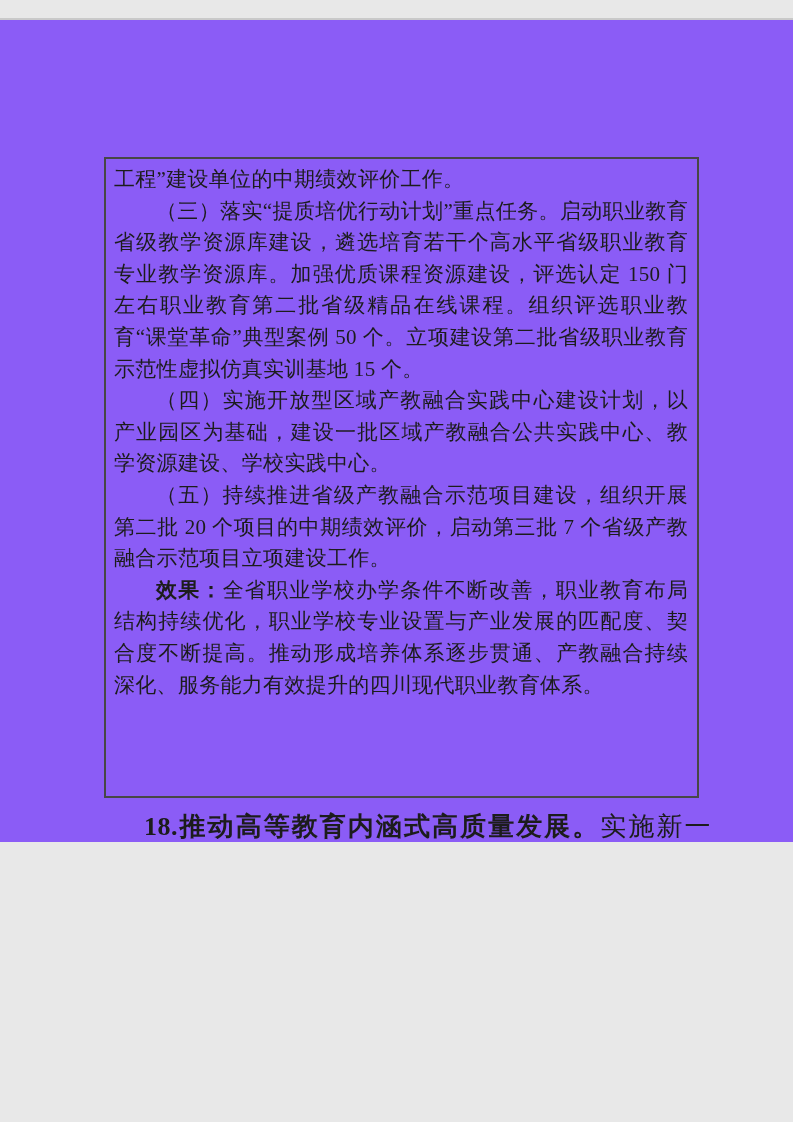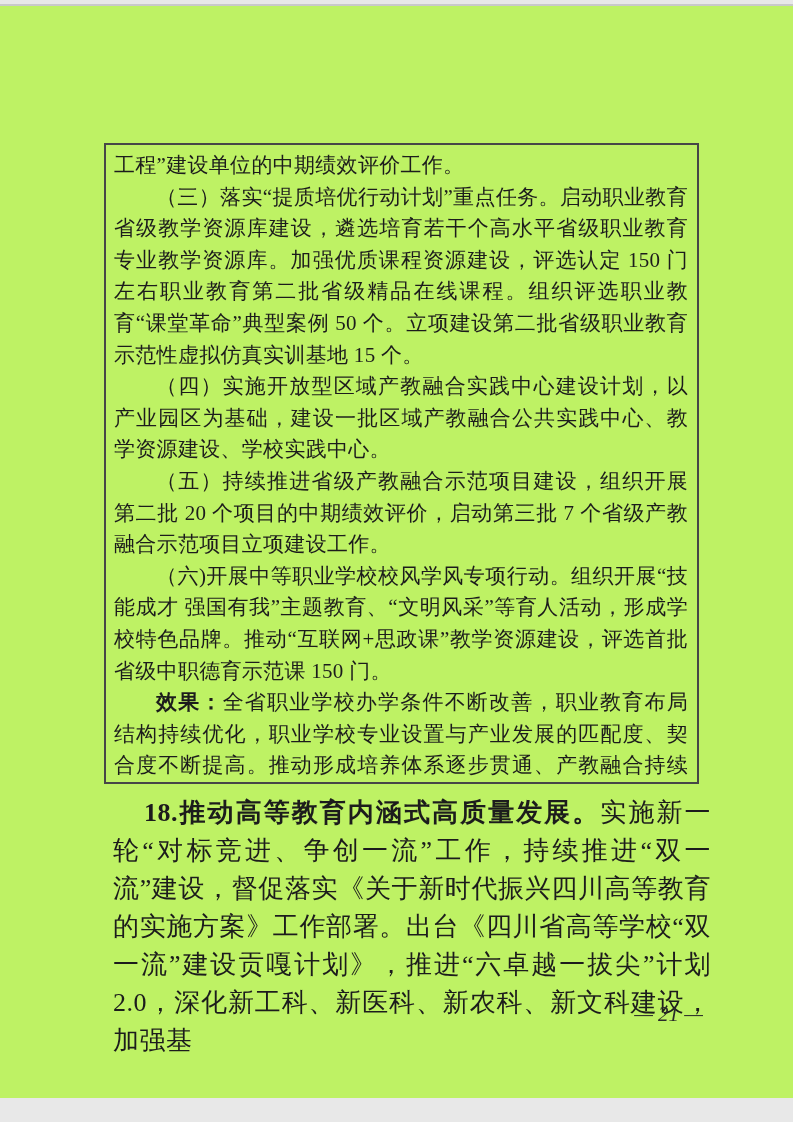--- a/index.html
+++ b/index.html
@@ -1,21 +1,21 @@
 <!DOCTYPE html>
 <html><head>
 <meta charset="utf-8">
 <style>
   html, body { margin: 0; padding: 0; background: #e8e8e8; }
   .page {
     position: relative;
     width: 793px;
-    height: 1094px;
-    margin: 4px auto;
-    background: #bef264;
+    height: 824px;
+    margin: 18px auto;
+    background: #8b5cf6;
     color: #1c1c1c;
     font-family: "Liberation Serif", "DejaVu Serif", serif;
     overflow: hidden;
   }
   .scan-edge {
     position: absolute;
     top: 0; left: 0;
     width: 100%; height: 2px;
     background: #c9c9c9;
   }
@@ -67,21 +67,20 @@
 
 <div class="page">
 
   <div class="scan-edge"></div>
 
   <div class="content-box">
     <p>工程”建设单位的中期绩效评价工作。</p>
     <p class="indent">（三）落实“提质培优行动计划”重点任务。启动职业教育省级教学资源库建设，遴选培育若干个高水平省级职业教育专业教学资源库。加强优质课程资源建设，评选认定 150 门左右职业教育第二批省级精品在线课程。组织评选职业教育“课堂革命”典型案例 50 个。立项建设第二批省级职业教育示范性虚拟仿真实训基地 15 个。</p>
     <p class="indent">（四）实施开放型区域产教融合实践中心建设计划，以产业园区为基础，建设一批区域产教融合公共实践中心、教学资源建设、学校实践中心。</p>
     <p class="indent">（五）持续推进省级产教融合示范项目建设，组织开展第二批 20 个项目的中期绩效评价，启动第三批 7 个省级产教融合示范项目立项建设工作。</p>
-    <p class="indent">（六)开展中等职业学校校风学风专项行动。组织开展“技能成才 强国有我”主题教育、“文明风采”等育人活动，形成学校特色品牌。推动“互联网+思政课”教学资源建设，评选首批省级中职德育示范课 150 门。</p>
     <p class="indent"><span class="bold">效果：</span><span>全省职业学校办学条件不断改善，职业教育布局结构持续优化，职业学校专业设置与产业发展的匹配度、契合度不断提高。推动形成培养体系逐步贯通、产教融合持续深化、服务能力有效提升的四川现代职业教育体系。</span></p>
   </div>
 
   <div class="main-para">
     <p><span class="bold">18.推动高等教育内涵式高质量发展。</span><span>实施新一轮“对标竞进、争创一流”工作，持续推进“双一流”建设，督促落实《关于新时代振兴四川高等教育的实施方案》工作部署。出台《四川省高等学校“双一流”建设贡嘎计划》，推进“六卓越一拔尖”计划 2.0，深化新工科、新医科、新农科、新文科建设，加强基</span></p>
   </div>
 
   <div class="page-number">— 21 —</div>
 
 </div>

